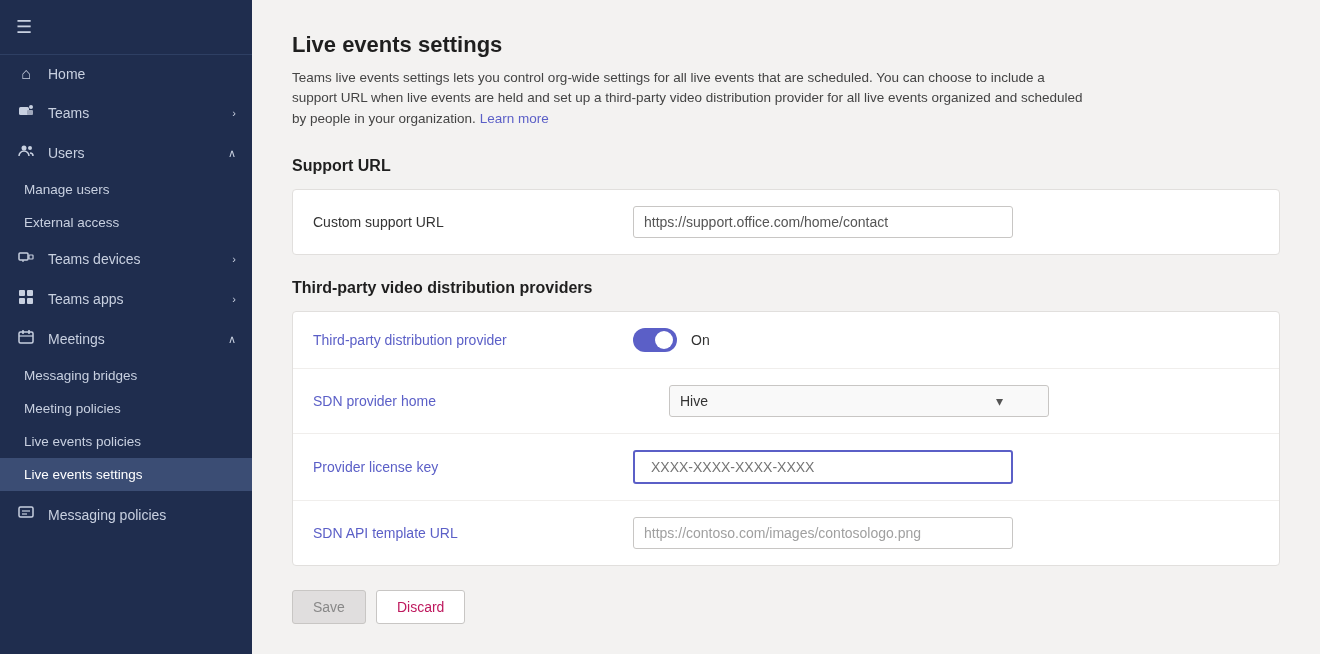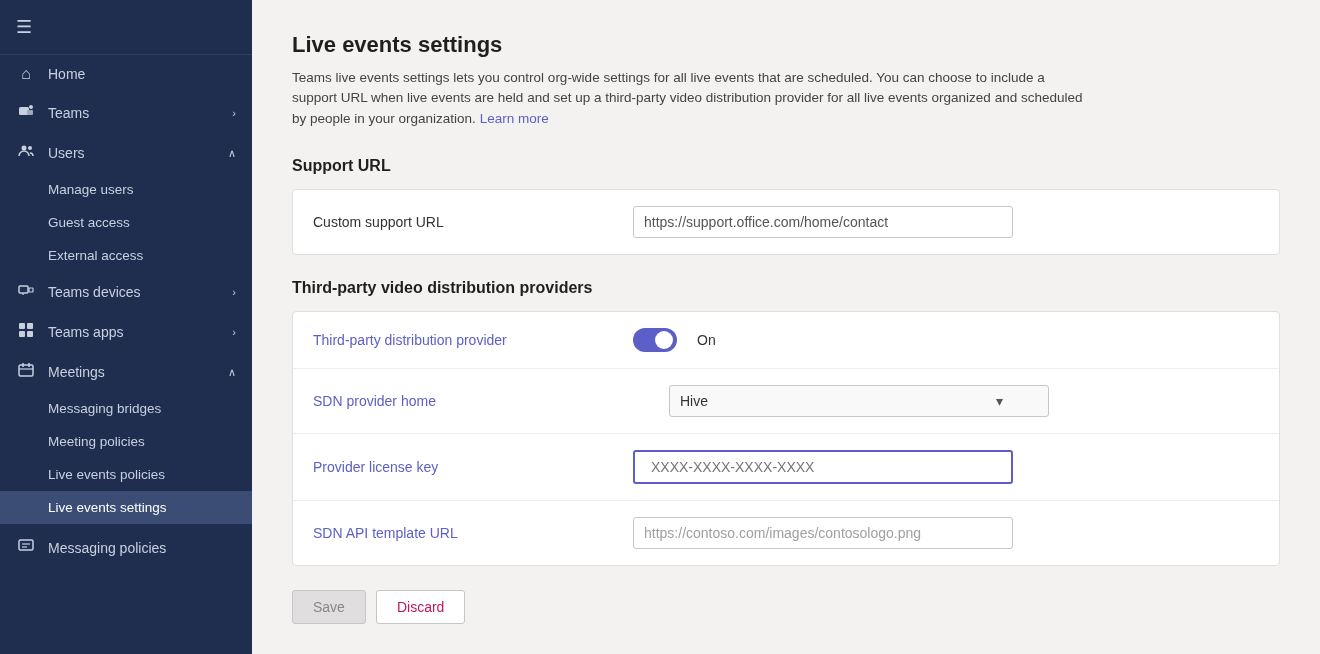--- a/index.html
+++ b/index.html
@@ -37,21 +37,21 @@
       font-size: 14px;
       gap: 12px;
     }
     .sidebar-nav-item .nav-icon { font-size: 16px; min-width: 20px; text-align: center; }
     .sidebar-nav-item .nav-label { flex: 1; }
     .sidebar-nav-item .chevron { font-size: 11px; }
 
     .sidebar-sub-item {
       display: flex;
       align-items: center;
-      padding: 9px 16px 9px 48px;
+      padding: 9px 16px 9px 24px;
       cursor: pointer;
       color: #c8d0e0;
       font-size: 13.5px;
     }
     .sidebar-sub-item.active { background: #3b4d74; color: #fff; }
 
     
     .main-content {
       flex: 1;
       background: #f3f2f1;
@@ -136,21 +136,21 @@
       border-radius: 3px;
       font-size: 14px;
       color: #555;
       background: #fff;
     }
 
     
     .toggle-container {
       display: flex;
       align-items: center;
-      gap: 20px;
+      gap: 14px;
     }
     .toggle {
       width: 44px;
       height: 24px;
       border-radius: 12px;
       background: #5b5fc7;
       position: relative;
       cursor: pointer;
       flex-shrink: 0;
     }
@@ -257,23 +257,20 @@
           <path d="M1 13c0-2.76 2.24-5 5-5s5 2.24 5 5" stroke="#c8d0e0" stroke-width="1.5" fill="none"></path>
           <circle cx="12" cy="5" r="2" fill="#c8d0e0"></circle>
           <path d="M12 10c1.5 0 3 1 3 3" stroke="#c8d0e0" stroke-width="1.5" fill="none"></path>
         </svg>
     </span>
     <span class="nav-label">Users</span>
     <span class="chevron">∧</span>
   </div>
   <div class="sidebar-sub-item">
     <span>Manage users</span>
-  </div>
-  <div class="sidebar-sub-item">
-    <span>Guest access</span>
   </div>
   <div class="sidebar-sub-item">
     <span>External access</span>
   </div>
 
   <div class="sidebar-nav-item">
     <span class="nav-icon">
       <svg width="16" height="16" viewBox="0 0 16 16" fill="none">
           <rect x="1" y="4" width="9" height="7" rx="1" stroke="#c8d0e0" stroke-width="1.5"></rect>
           <rect x="11" y="6" width="4" height="4" rx="0.5" stroke="#c8d0e0" stroke-width="1.2"></rect>

